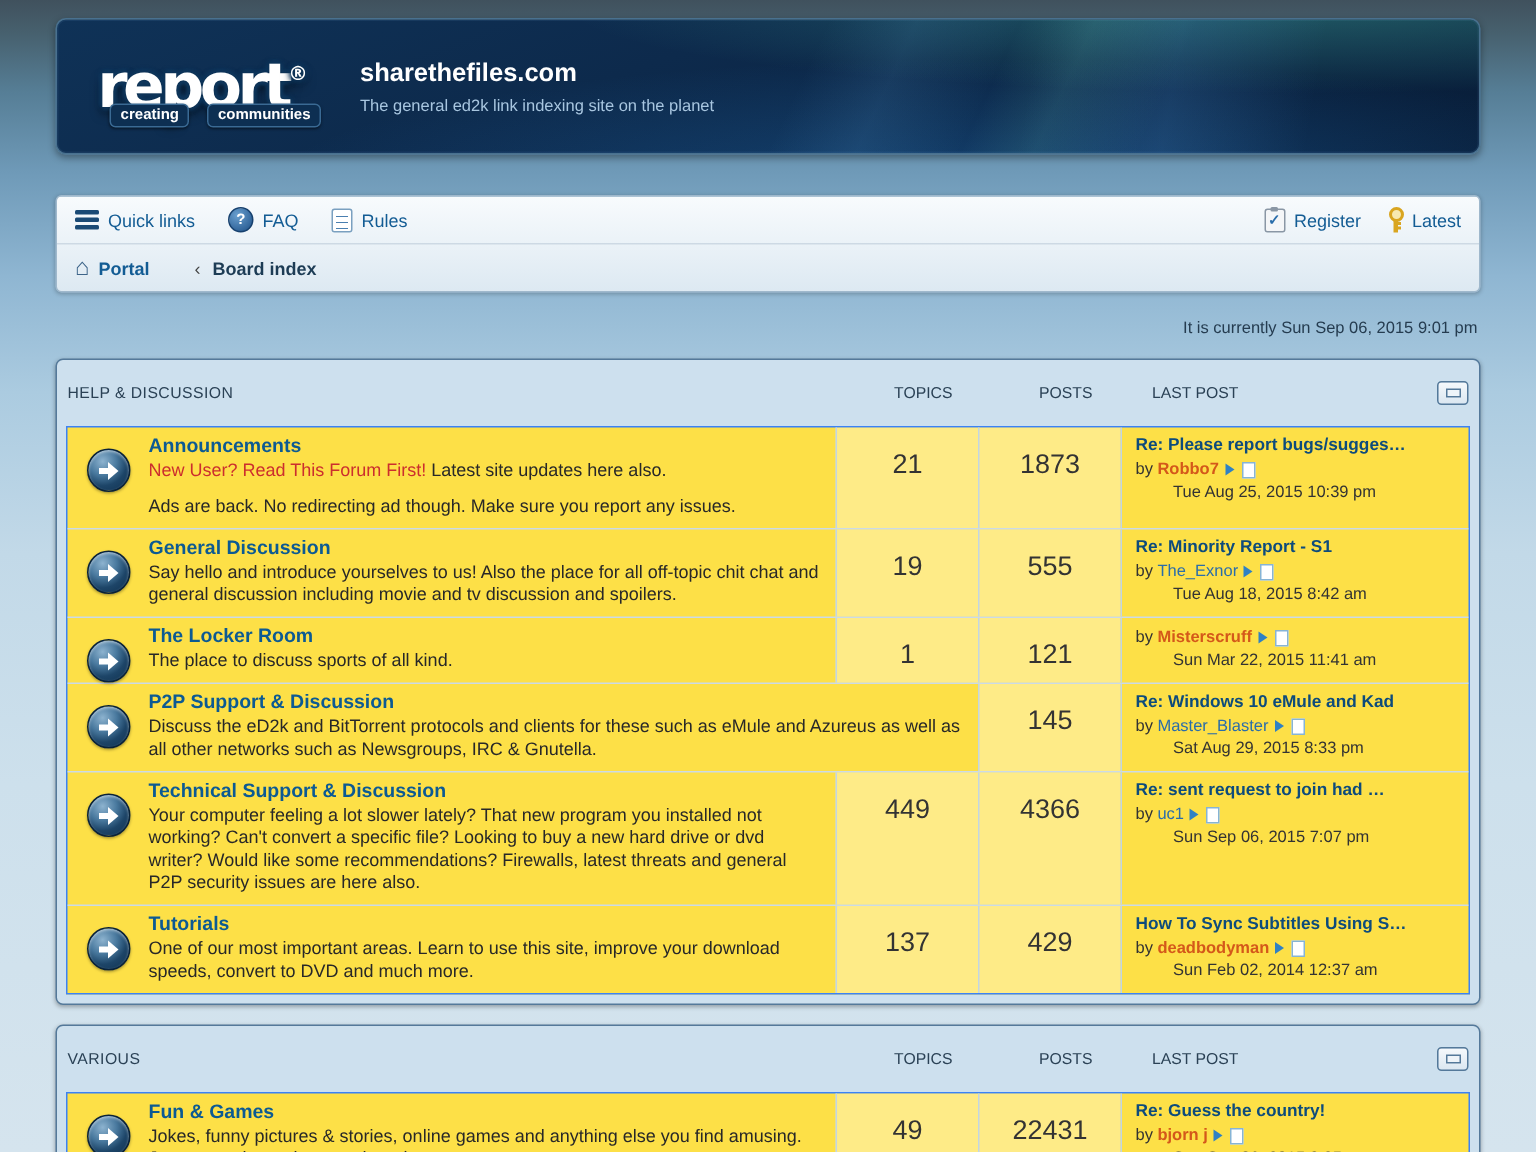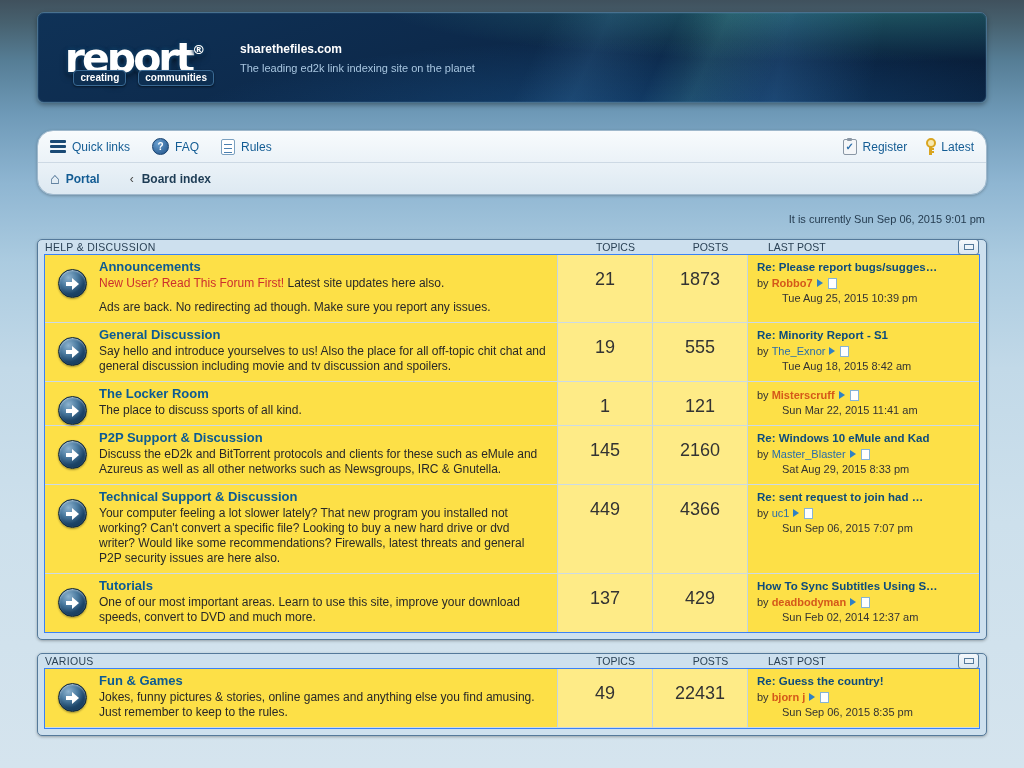--- a/index.html
+++ b/index.html
@@ -33,26 +33,26 @@
     letter-spacing:-3px;line-height:40px;
     text-shadow:0 0 2px #0a2846,0 2px 3px #123c63,2px 0 3px #123c63,-2px 0 3px #123c63,0 -2px 3px #123c63,0 4px 7px rgba(0,0,0,.65);
   }
   .logo-reg{font-size:13px;font-weight:bold;color:#fff;vertical-align:18px;letter-spacing:0;}
   .logo-tagline{display:flex;gap:12px;justify-content:flex-end;margin-top:-8px;position:relative;}
   .logo-tagline span{
     background:#0d2f52;border:1px solid #3a6a94;color:#fff;font-size:10px;font-weight:bold;
     padding:1px 6px 2px;border-radius:4px;box-shadow:0 1px 2px rgba(0,0,0,.5);
   }
   .site-id{margin-left:26px;position:relative;}
-  .site-title{font-size:12px;font-weight:bold;color:#ffffff;margin:0;}
+  .site-title{font-size:17px;font-weight:bold;color:#ffffff;margin:0;}
   .site-slogan{font-size:11px;color:#a8c6e0;margin-top:6px;}
 
   
   .nav-box{
-    margin-top:27px;border-radius:16px;border:1px solid #9fb8cc;
+    margin-top:27px;border-radius:4px;border:1px solid #9fb8cc;
     background:linear-gradient(#f8fbfd,#dde9f2);
     box-shadow:0 1px 3px rgba(0,0,0,.25);font-size:12px;
   }
   .nav-row{display:flex;align-items:center;height:31px;padding:0 12px;}
   .nav-row1{border-bottom:1px solid #cdd9e4;}
   .nav-item{display:flex;align-items:center;gap:6px;margin-right:22px;color:var(--accent_link);cursor:pointer;}
   .nav-right{margin-left:auto;display:flex;align-items:center;gap:18px;}
   .nav-right .nav-item{margin-right:0;}
   .crumb{font-weight:bold;color:var(--accent_link);cursor:pointer;}
   .crumb-board{color:#1d3c55;}
@@ -73,21 +73,21 @@
   .key-stem{position:absolute;top:9px;left:4px;width:3px;height:8px;background:#d9a520;}
   .key-tooth{position:absolute;top:13px;left:6px;width:3px;height:2px;background:#d9a520;box-shadow:0 -3px 0 #d9a520;}
   .house-ico{font-size:16px;line-height:14px;color:#3d6489;font-weight:bold;}
 
   
   .time-line{text-align:right;font-size:11px;color:#253c50;margin:18px 2px 14px 0;}
 
   
   .section{border:1px solid #54799a;border-radius:5px;background:#cde0ee;
     box-shadow:0 1px 3px rgba(0,0,0,.3);margin-bottom:13px;padding:0 6px 6px;}
-  .section-head{display:flex;align-items:center;height:14px;font-size:10.5px;color:#2a4155;padding:0 1px;}
+  .section-head{display:flex;align-items:center;height:44px;font-size:10.5px;color:#2a4155;padding:0 1px;}
   .sh-title{flex:1;letter-spacing:.3px;}
   .sh-topics,.sh-posts{width:95px;text-align:center;}
   .sh-last{width:200px;padding-left:10px;box-sizing:border-box;}
   .min-btn{width:19px;height:14px;border:1px solid #54799a;border-radius:3px;
     background:linear-gradient(#f5f9fc,#dbe7f1);display:flex;align-items:center;justify-content:center;cursor:pointer;}
   .min-btn i{display:block;width:8px;height:4px;border:1px solid #54799a;background:#eef4f9;}
   .rows{background:#fde047;border:1px solid #3b82f6;}
   .frow{display:flex;border-top:1px solid #cbdae7;}
   .frow:first-child{border-top:none;}
   .cell-icon{width:54px;flex:0 0 auto;display:flex;justify-content:center;align-items:flex-start;padding-top:14px;box-sizing:border-box;}
@@ -125,21 +125,21 @@
   <div class="header-box">
     <div class="logo">
       <div class="logo-text"><span>report</span><span class="logo-reg">®</span></div>
       <div class="logo-tagline">
         <span>creating</span>
         <span>communities</span>
       </div>
     </div>
     <div class="site-id">
       <div class="site-title">sharethefiles.com</div>
-      <div class="site-slogan">The leading ed2k link indexing site on the planet</div>
+      <div class="site-slogan">The general ed2k link indexing site on the planet</div>
     </div>
   </div>
 
   <div class="nav-box">
     <div class="nav-row nav-row1">
       <div class="nav-item">
         <span class="burger">
             <i></i>
             <i></i>
             <i></i>
@@ -270,21 +270,20 @@
   <div class="frow">
     <div class="cell-icon">
       <span class="circle-arrow"></span>
     </div>
     <div class="cell-desc">
       <div class="forum-name">P2P Support &amp; Discussion</div>
       <div class="forum-desc"><span>Discuss the eD2k and BitTorrent protocols and clients for these such as eMule and Azureus as well as all other networks such as Newsgroups, IRC &amp; Gnutella.</span></div>
 
     </div>
     <div class="cell-topics">145</div>
-    <div class="cell-posts">2160</div>
     <div class="cell-last">
       <div class="lp-title">Re: Windows 10 eMule and Kad</div>
       <div class="lp-by">
         <span>by</span>
         <span class="lp-user blue">Master_Blaster</span>
         <span class="goto-link">
                   <span class="mini-arrow"></span>
                   <span class="page-ico"></span>
                 </span>
       </div>

